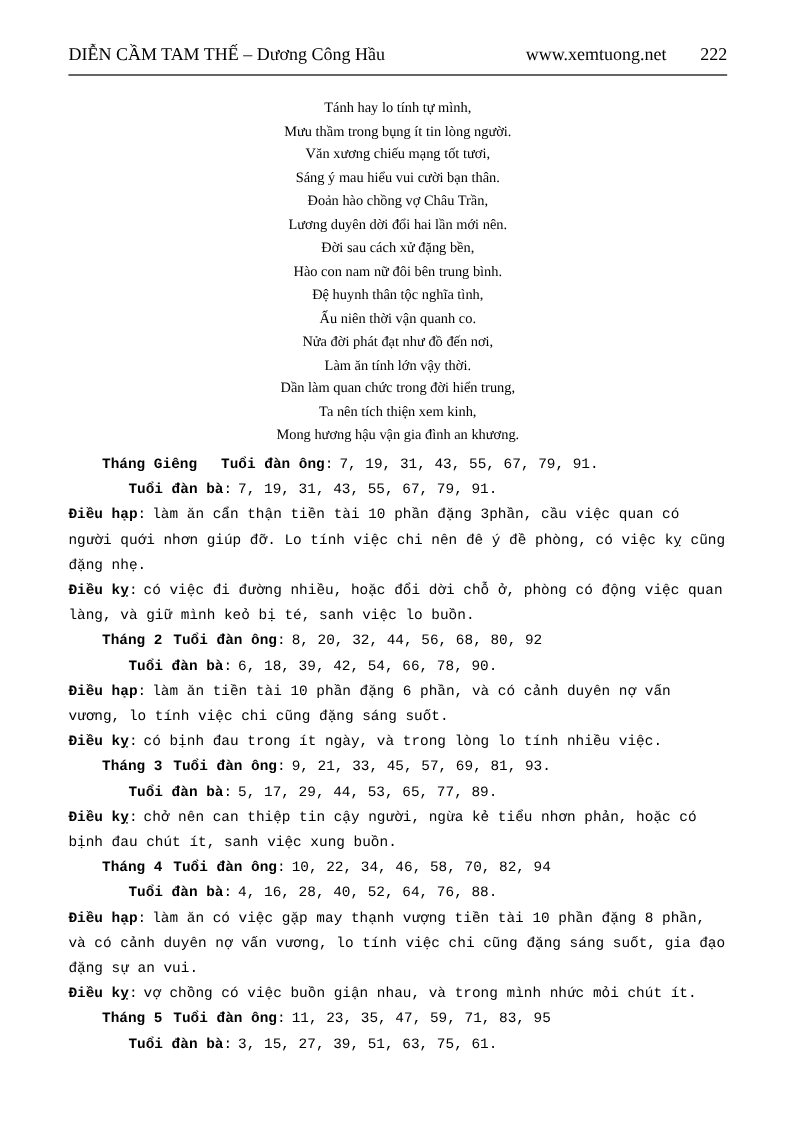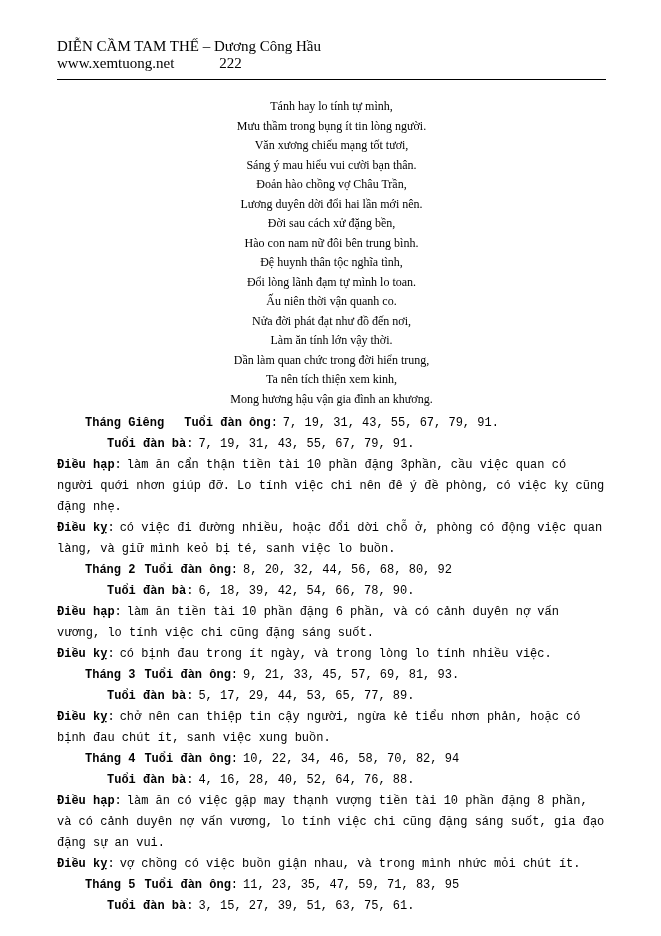--- a/index.html
+++ b/index.html
@@ -4,22 +4,22 @@
 <style>
   html,body{margin:0;padding:0;background:#e8e8e8;}
   .page{
     width:661px;height:936px;background:#ffffff;color:#000;
     font-family:"Liberation Serif","DejaVu Serif",serif;
     position:relative;overflow:hidden;box-sizing:border-box;
     padding:38px 55px 0 57px;
   }
   
   .hdr{display:flex;justify-content:space-between;align-items:baseline;
-       font-size:15px;line-height:17px;white-space:nowrap;flex-direction:column;}
-  .hdr-right{display:flex;align-items:baseline;gap:45px;}
+       font-size:15px;line-height:17px;white-space:nowrap;}
+  .hdr-right{display:flex;align-items:baseline;gap:28px;}
   .rule{border-bottom:1.8px solid #000;margin-top:7px;}
   
   .poem{margin-top:17px;text-align:center;font-size:12px;line-height:19.5px;}
   .poem div{white-space:nowrap;}
   
   .body{margin-top:4px;font-size:12px;line-height:21px;font-family:Liberation Mono, monospace;}
   .body p{margin:0;}
   b{font-weight:bold;}
   .month-line{padding-left:28px;}
   .women-line{padding-left:50px;}
@@ -45,21 +45,20 @@
   <div class="poem">
     <div>Tánh hay lo tính tự mình,</div>
     <div>Mưu thầm trong bụng ít tin lòng người.</div>
     <div>Văn xương chiếu mạng tốt tươi,</div>
     <div>Sáng ý mau hiểu vui cười bạn thân.</div>
     <div>Đoản hào chồng vợ Châu Trần,</div>
     <div>Lương duyên dời đổi hai lần mới nên.</div>
     <div>Đời sau cách xử đặng bền,</div>
     <div>Hào con nam nữ đôi bên trung bình.</div>
     <div>Đệ huynh thân tộc nghĩa tình,</div>
-    <div>Đổi lòng lãnh đạm tự mình lo toan.</div>
     <div>Ấu niên thời vận quanh  co.</div>
     <div>Nửa đời phát đạt như đồ đến nơi,</div>
     <div>Làm ăn tính lớn vậy thời.</div>
     <div>Dần làm quan chức trong đời hiển trung,</div>
     <div>Ta nên tích thiện xem kinh,</div>
     <div>Mong hương hậu vận gia đình an khương.</div>
   </div>
 
   <div class="body">
 

